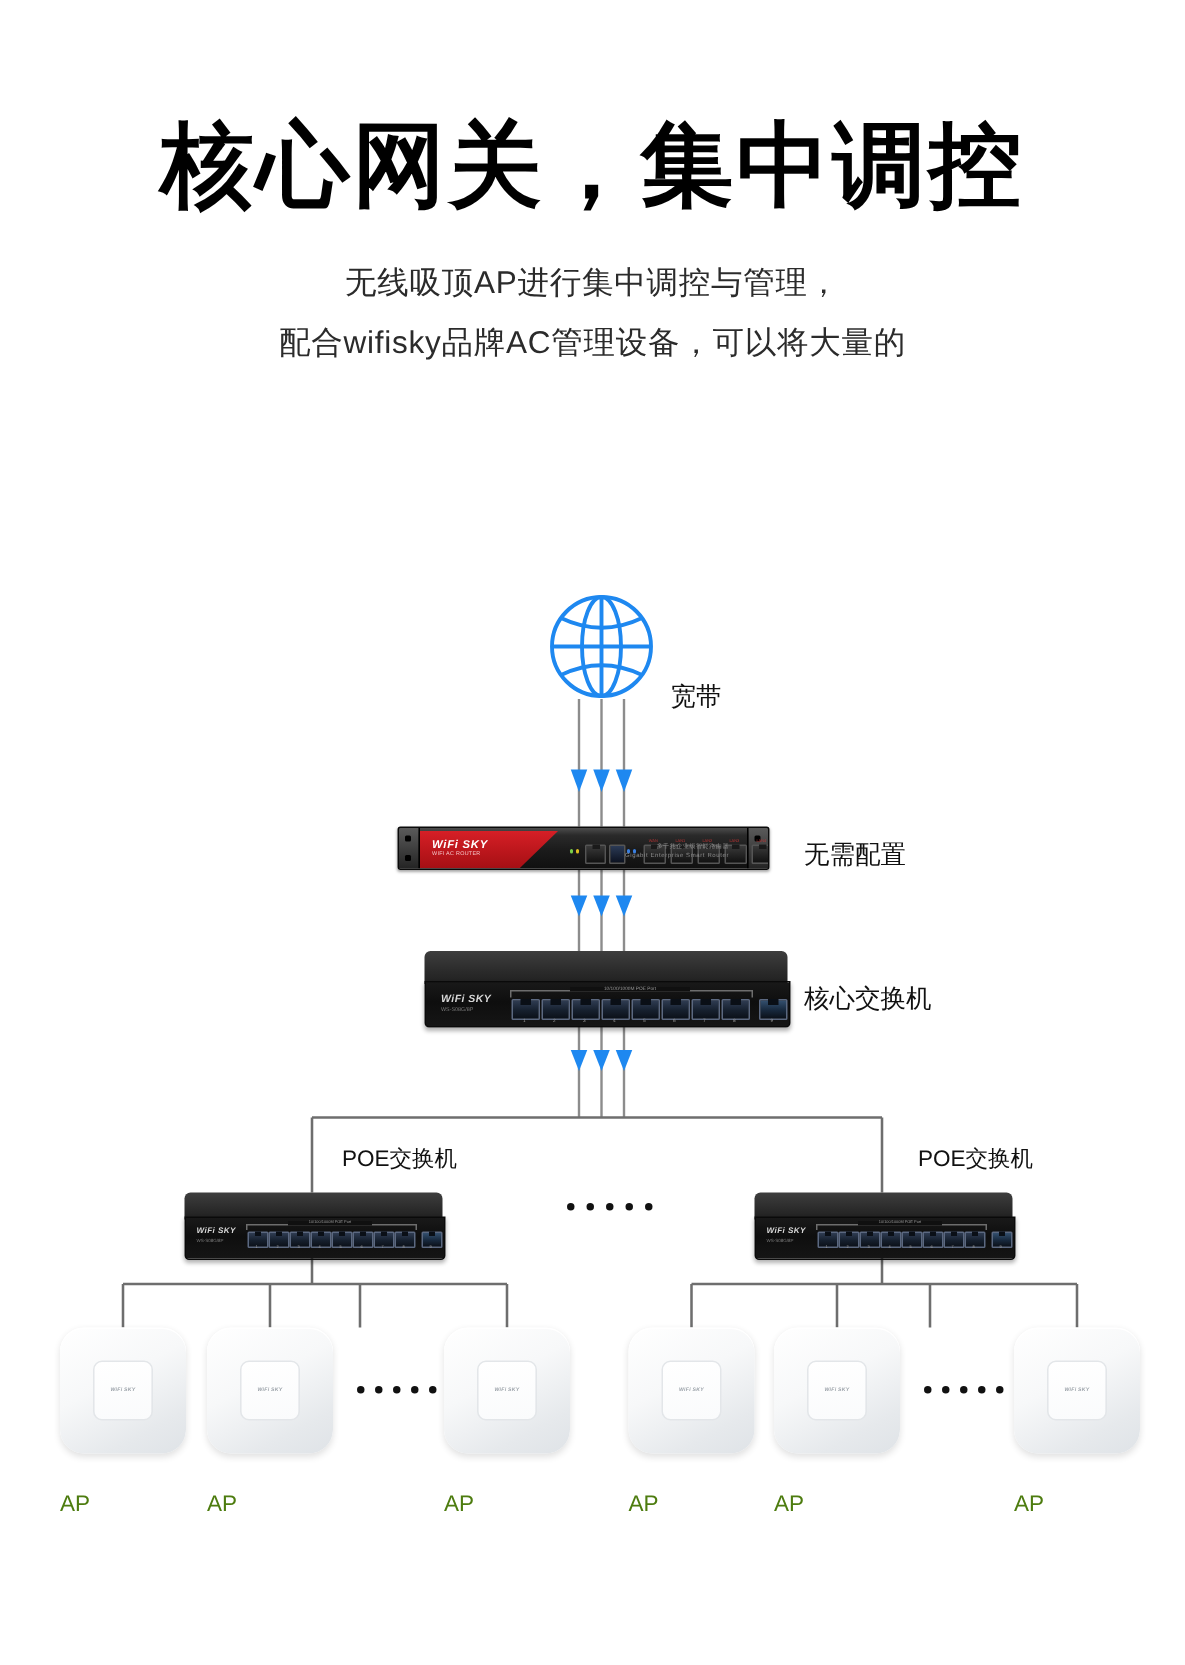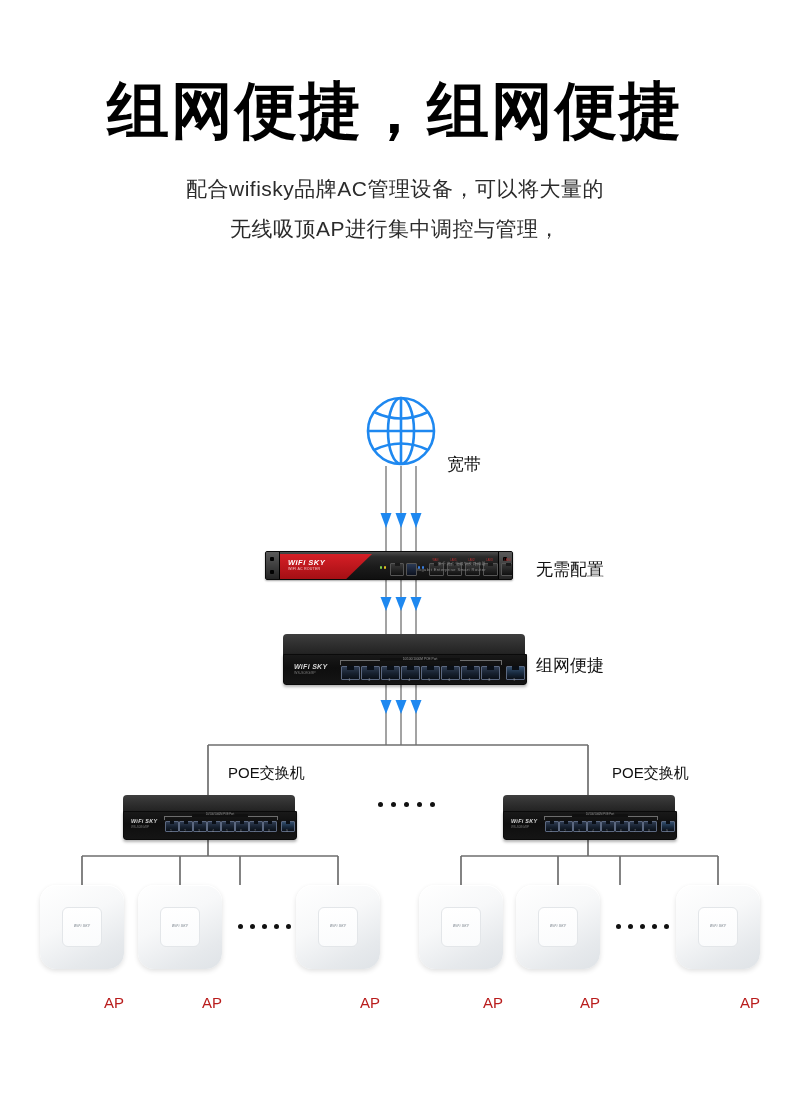--- a/index.html
+++ b/index.html
@@ -69,23 +69,23 @@
   .small-label {
     position: absolute;
     font-size: 15px;
     color: #111;
     white-space: nowrap;
     line-height: 1;
   }
   .ap-label {
     position: absolute;
     font-size: 15px;
-    color: #b91c1c;
+    color: #4d7c0f;
     white-space: nowrap;
-    text-align: right;
+    text-align: left;
     line-height: 1;
   }
 
   
   #globe {
     position: absolute;
     left: 365px;
     top: 395px;
     width: 72px;
     height: 72px;
@@ -305,24 +305,24 @@
     display: block;
     width: 5px; height: 5px;
     border-radius: 50%;
     background: #111;
   }
 </style>
 </head>
 <body>
 
 <div id="header">
-  <div id="main-title">组网便捷，组网便捷</div>
+  <div id="main-title">核心网关，集中调控</div>
   <div id="subtitle-block">
+    <div class="subtitle-line">无线吸顶AP进行集中调控与管理，</div>
     <div class="subtitle-line">配合wifisky品牌AC管理设备，可以将大量的</div>
-    <div class="subtitle-line">无线吸顶AP进行集中调控与管理，</div>
   </div>
 </div>
 
 <div id="diagram">
 
   <svg id="diagram-svg" viewBox="0 0 790 1110">
     <defs>
       <marker id="bluearrow" viewBox="0 0 10 10" refX="5" refY="9" markerWidth="9" markerHeight="9" orient="0">
         <path d="M0.5,1 L9.5,1 L5,9.5 Z" fill="#1e88f0"></path>
       </marker>
@@ -477,21 +477,21 @@
       <div class="rj45" style="left:177px; top:11px; width:17px; height:12px;"></div>
       <div class="port-num" style="left:177px; top:24px; width:17px; font-size:3.2px;">7</div>
       <div class="rj45" style="left:197px; top:11px; width:17px; height:12px;"></div>
       <div class="port-num" style="left:197px; top:24px; width:17px; font-size:3.2px;">8</div>
 
       <div class="rj45 up" style="left:222px; top:11px; width:17px; height:12px;"></div>
       <div class="port-num" style="left:222px; top:24px; width:17px; font-size:3.2px;">9</div>
 
     </div>
   </div>
-  <div class="node-label" style="left:536px; top:657px;">组网便捷</div>
+  <div class="node-label" style="left:536px; top:657px;">核心交换机</div>
 
   <div class="switch" id="poe-switch-left" style="left:123px; top:795px; width:172px; height:43px;">
     <div class="sw-top" style="height:18px;"></div>
     <div class="sw-face" style="top:16px; height:27px;">
       <div class="sw-logo" style="left:7px; top:7px; font-size:5.4px;">WiFi SKY</div>
       <div class="sw-model" style="left:7px; top:14px; font-size:3px;">WS-S08G/8P</div>
 
       <div class="sw-poe-bracket" style="left:40px; top:4px; width:112px; height:3px;"></div>
       <div class="sw-poe-text" style="left:68px; top:2px; width:56px; font-size:2.6px;">10/100/1000M POE Port</div>
 

